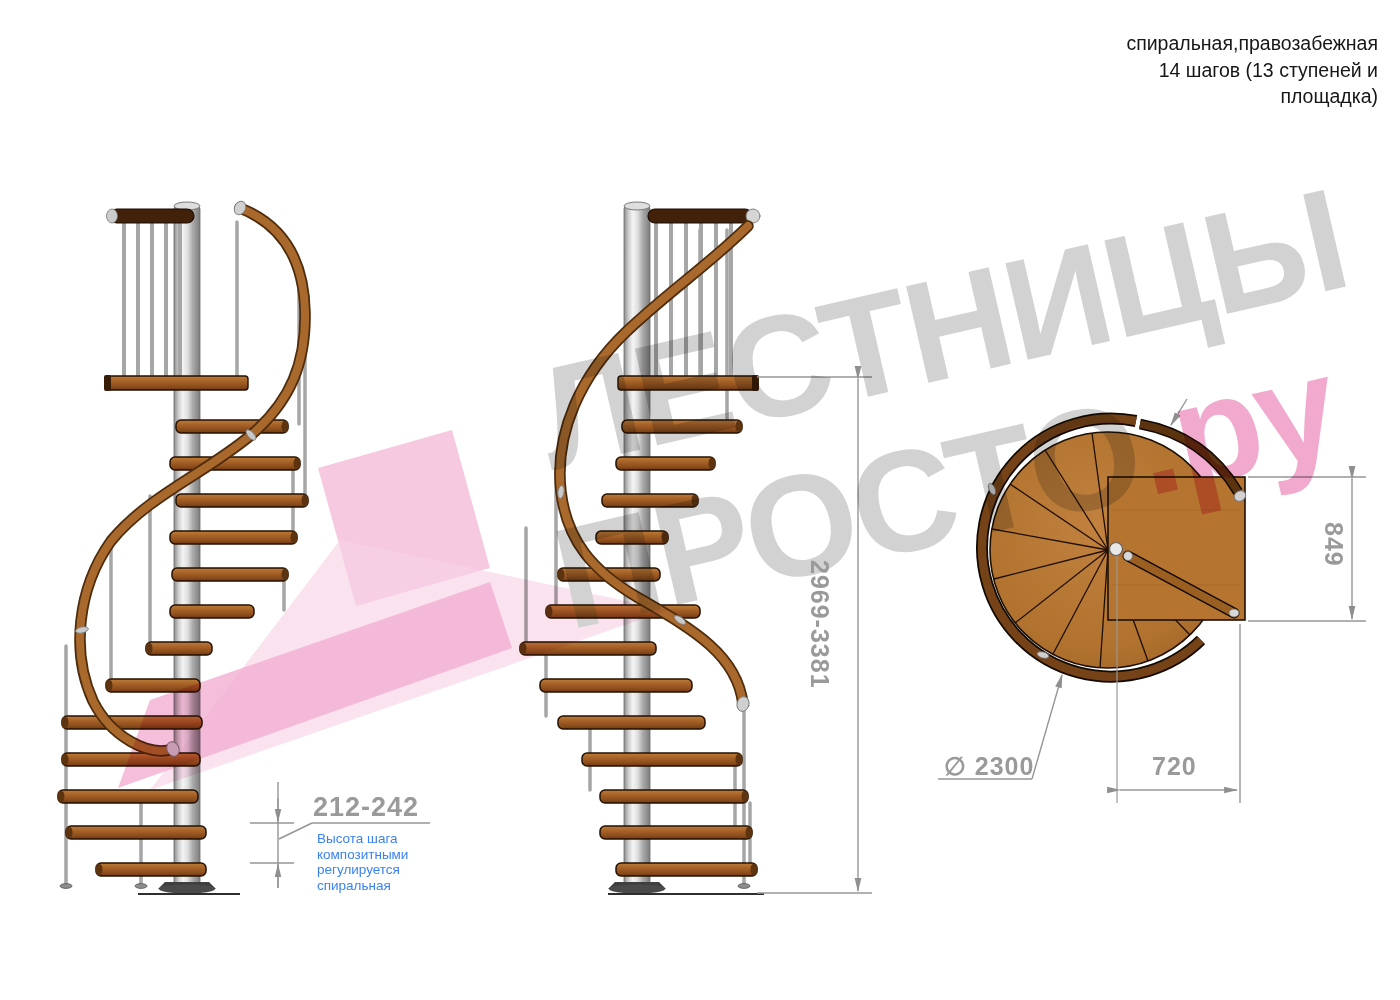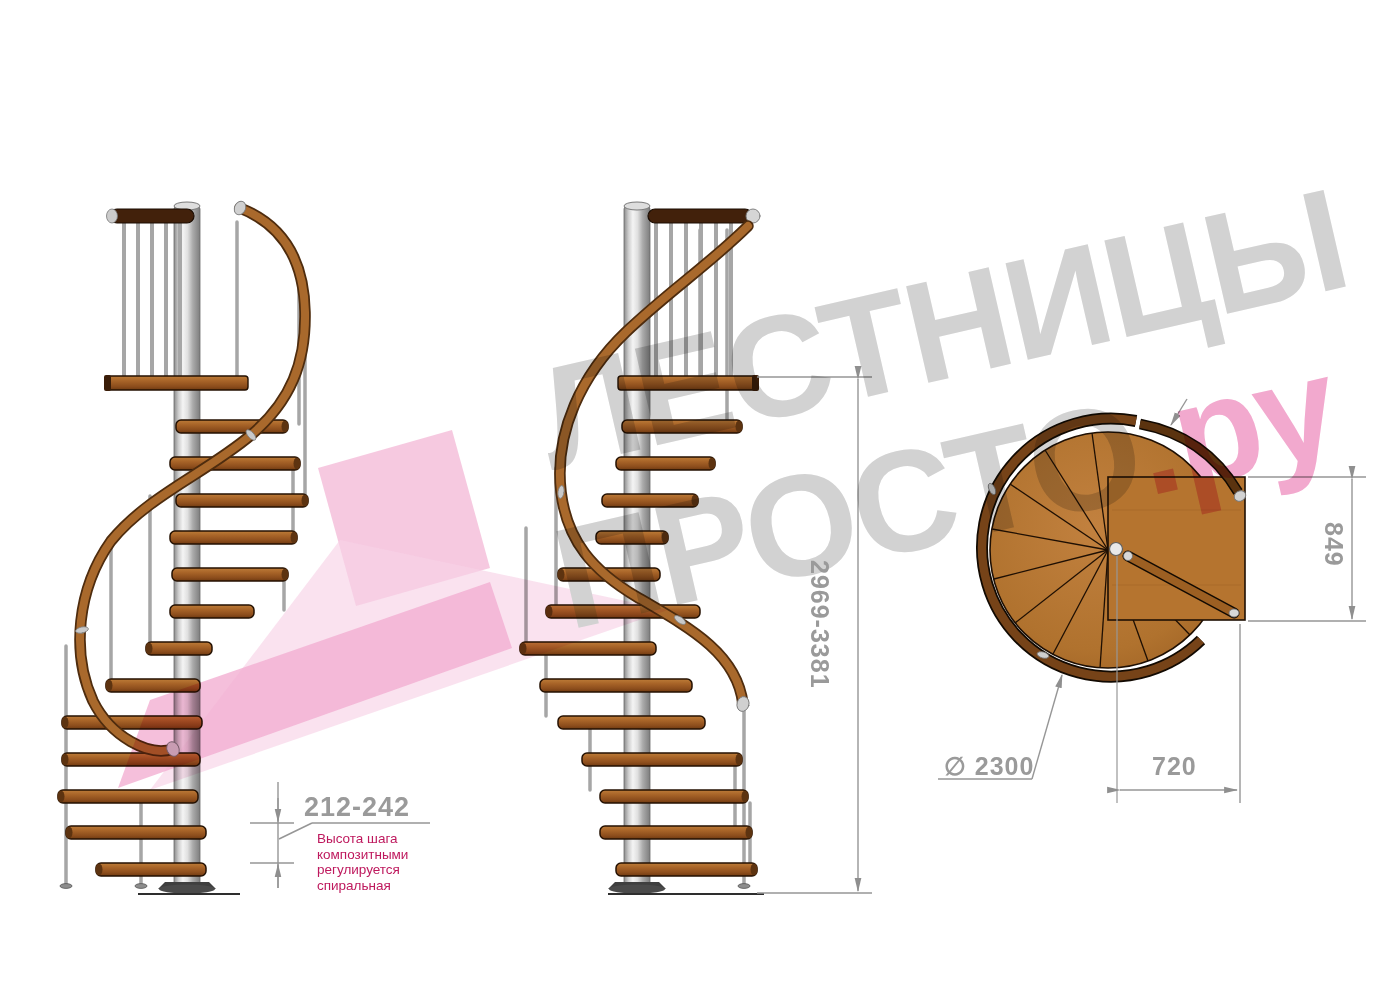--- a/index.html
+++ b/index.html
@@ -10,26 +10,26 @@
              mix-blend-mode:multiply;pointer-events:none;}
   .wm-text{position:absolute;font-weight:bold;font-size:144px;line-height:1;
            letter-spacing:-2px;color:#d2d2d2;transform-origin:0 0;white-space:nowrap;}
   #wm-line1{left:524px;top:352px;transform:rotate(-13deg);}
   #wm-line2{left:542px;top:512px;transform:rotate(-13deg);}
   .wm-pink{color:#f2a9ce;}
   .txt{position:absolute;z-index:3;white-space:nowrap;}
   #title{right:22px;top:30px;text-align:right;font-size:19.5px;line-height:26.5px;
          color:#171717;font-weight:500;}
   .dim-num{color:#9a9a9a;font-weight:bold;font-size:25px;letter-spacing:1px;}
-  #dim-step{left:304px;top:792px;font-size:27px;}
+  #dim-step{left:313px;top:792px;font-size:27px;}
   #dim-total{left:834px;top:560px;transform:rotate(90deg);transform-origin:0 0;}
   #dim-849{left:1348px;top:522px;transform:rotate(90deg);transform-origin:0 0;}
   #dim-720{left:1152px;top:752px;}
   #dim-dia{left:944px;top:752px;}
-  #note{left:317px;top:831px;font-size:13.5px;line-height:15.5px;color:#be185d;}
+  #note{left:317px;top:831px;font-size:13.5px;line-height:15.5px;color:#3b82f6;}
 </style>
 </head>
 <body>
 
 <div id="canvas">
 
 <svg id="drawing" width="1400" height="1000" viewBox="0 0 1400 1000">
   <defs>
     <linearGradient id="poleG" x1="0" y1="0" x2="1" y2="0">
       <stop offset="0" stop-color="#8c8c8c"></stop>
@@ -266,20 +266,25 @@
 <div id="watermark">
   <svg width="1400" height="1000" viewBox="0 0 1400 1000" style="position:absolute;left:0;top:0">
     <polygon points="318,468 452,430 490,568 356,606" fill="#f5c0da" opacity="0.85"></polygon>
     <polygon points="340,540 668,610 150,790" fill="#f8d3e6" opacity="0.65"></polygon>
     <polygon points="150,700 490,582 512,648 118,788" fill="#f2afd2" opacity="0.8"></polygon>
   </svg>
   <div id="wm-line1" class="wm-text">ЛЕСТНИЦЫ</div>
   <div id="wm-line2" class="wm-text"><span>ПРОСТО</span><span class="wm-pink">.ру</span></div>
 </div>
 
+<div id="title" class="txt">
+  <div>спиральная,правозабежная</div>
+  <div>14 шагов (13 ступеней и</div>
+  <div>площадка)</div>
+</div>
 
 <div id="dim-step" class="txt dim-num">212-242</div>
 
 <div id="dim-total" class="txt dim-num">2969-3381</div>
 
 <div id="dim-849" class="txt dim-num">849</div>
 
 <div id="dim-720" class="txt dim-num">720</div>
 
 <div id="dim-dia" class="txt dim-num">∅ 2300</div>

